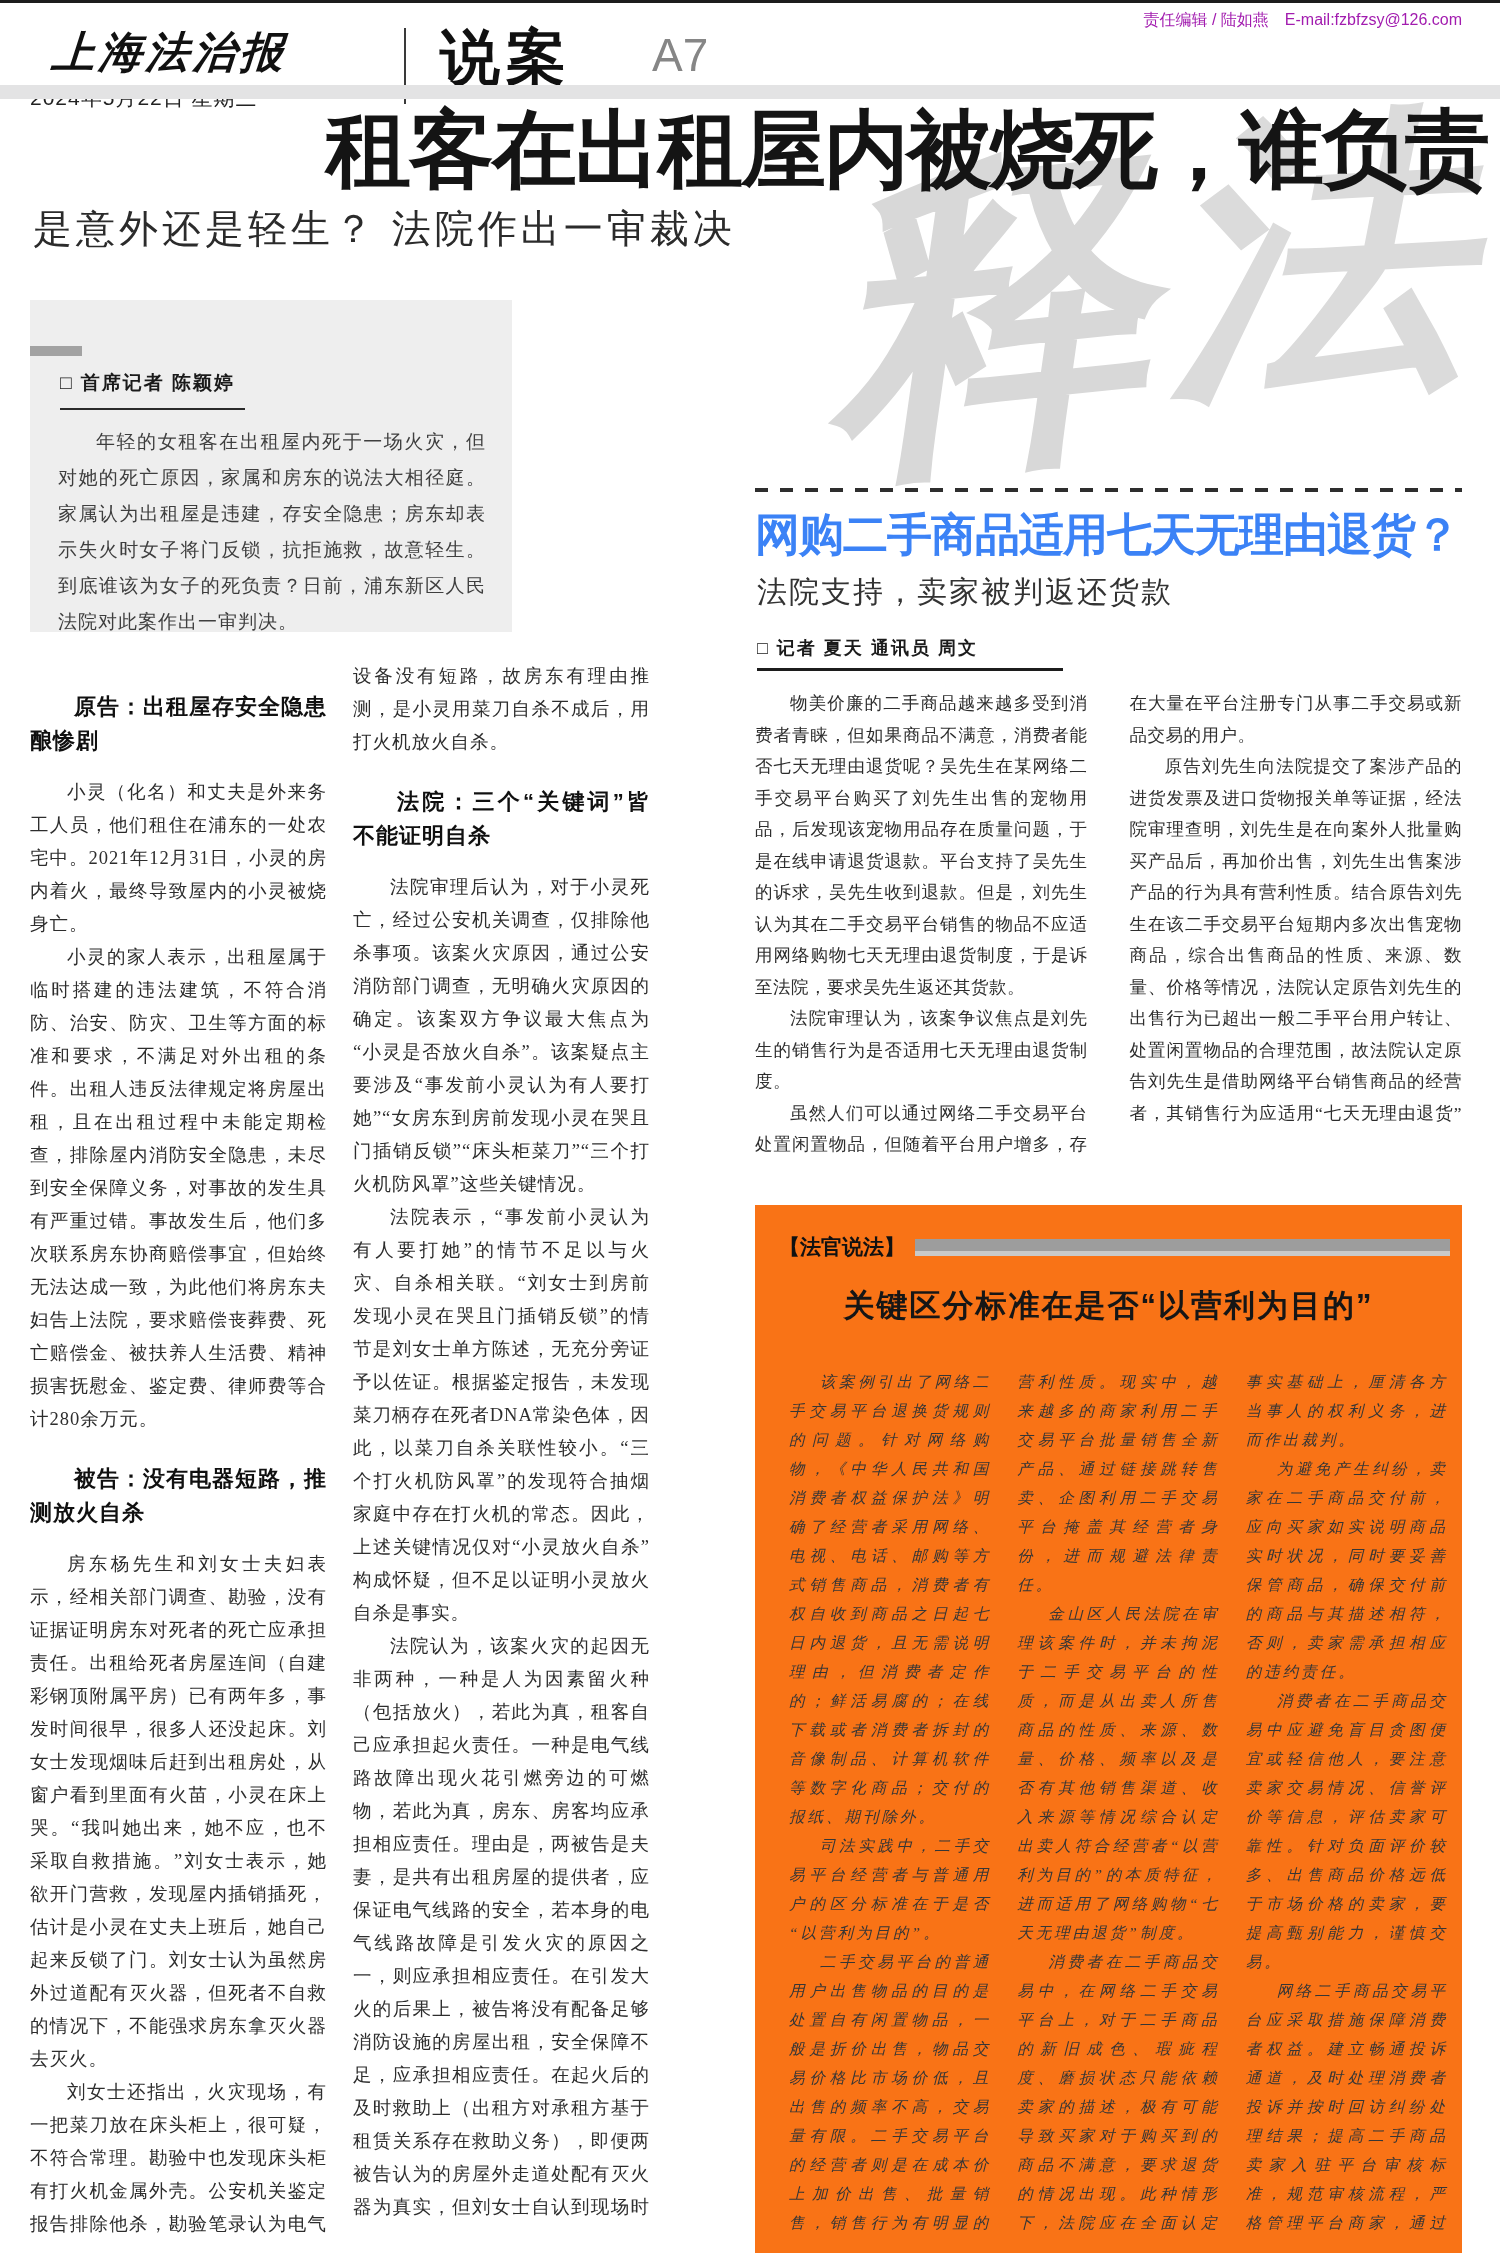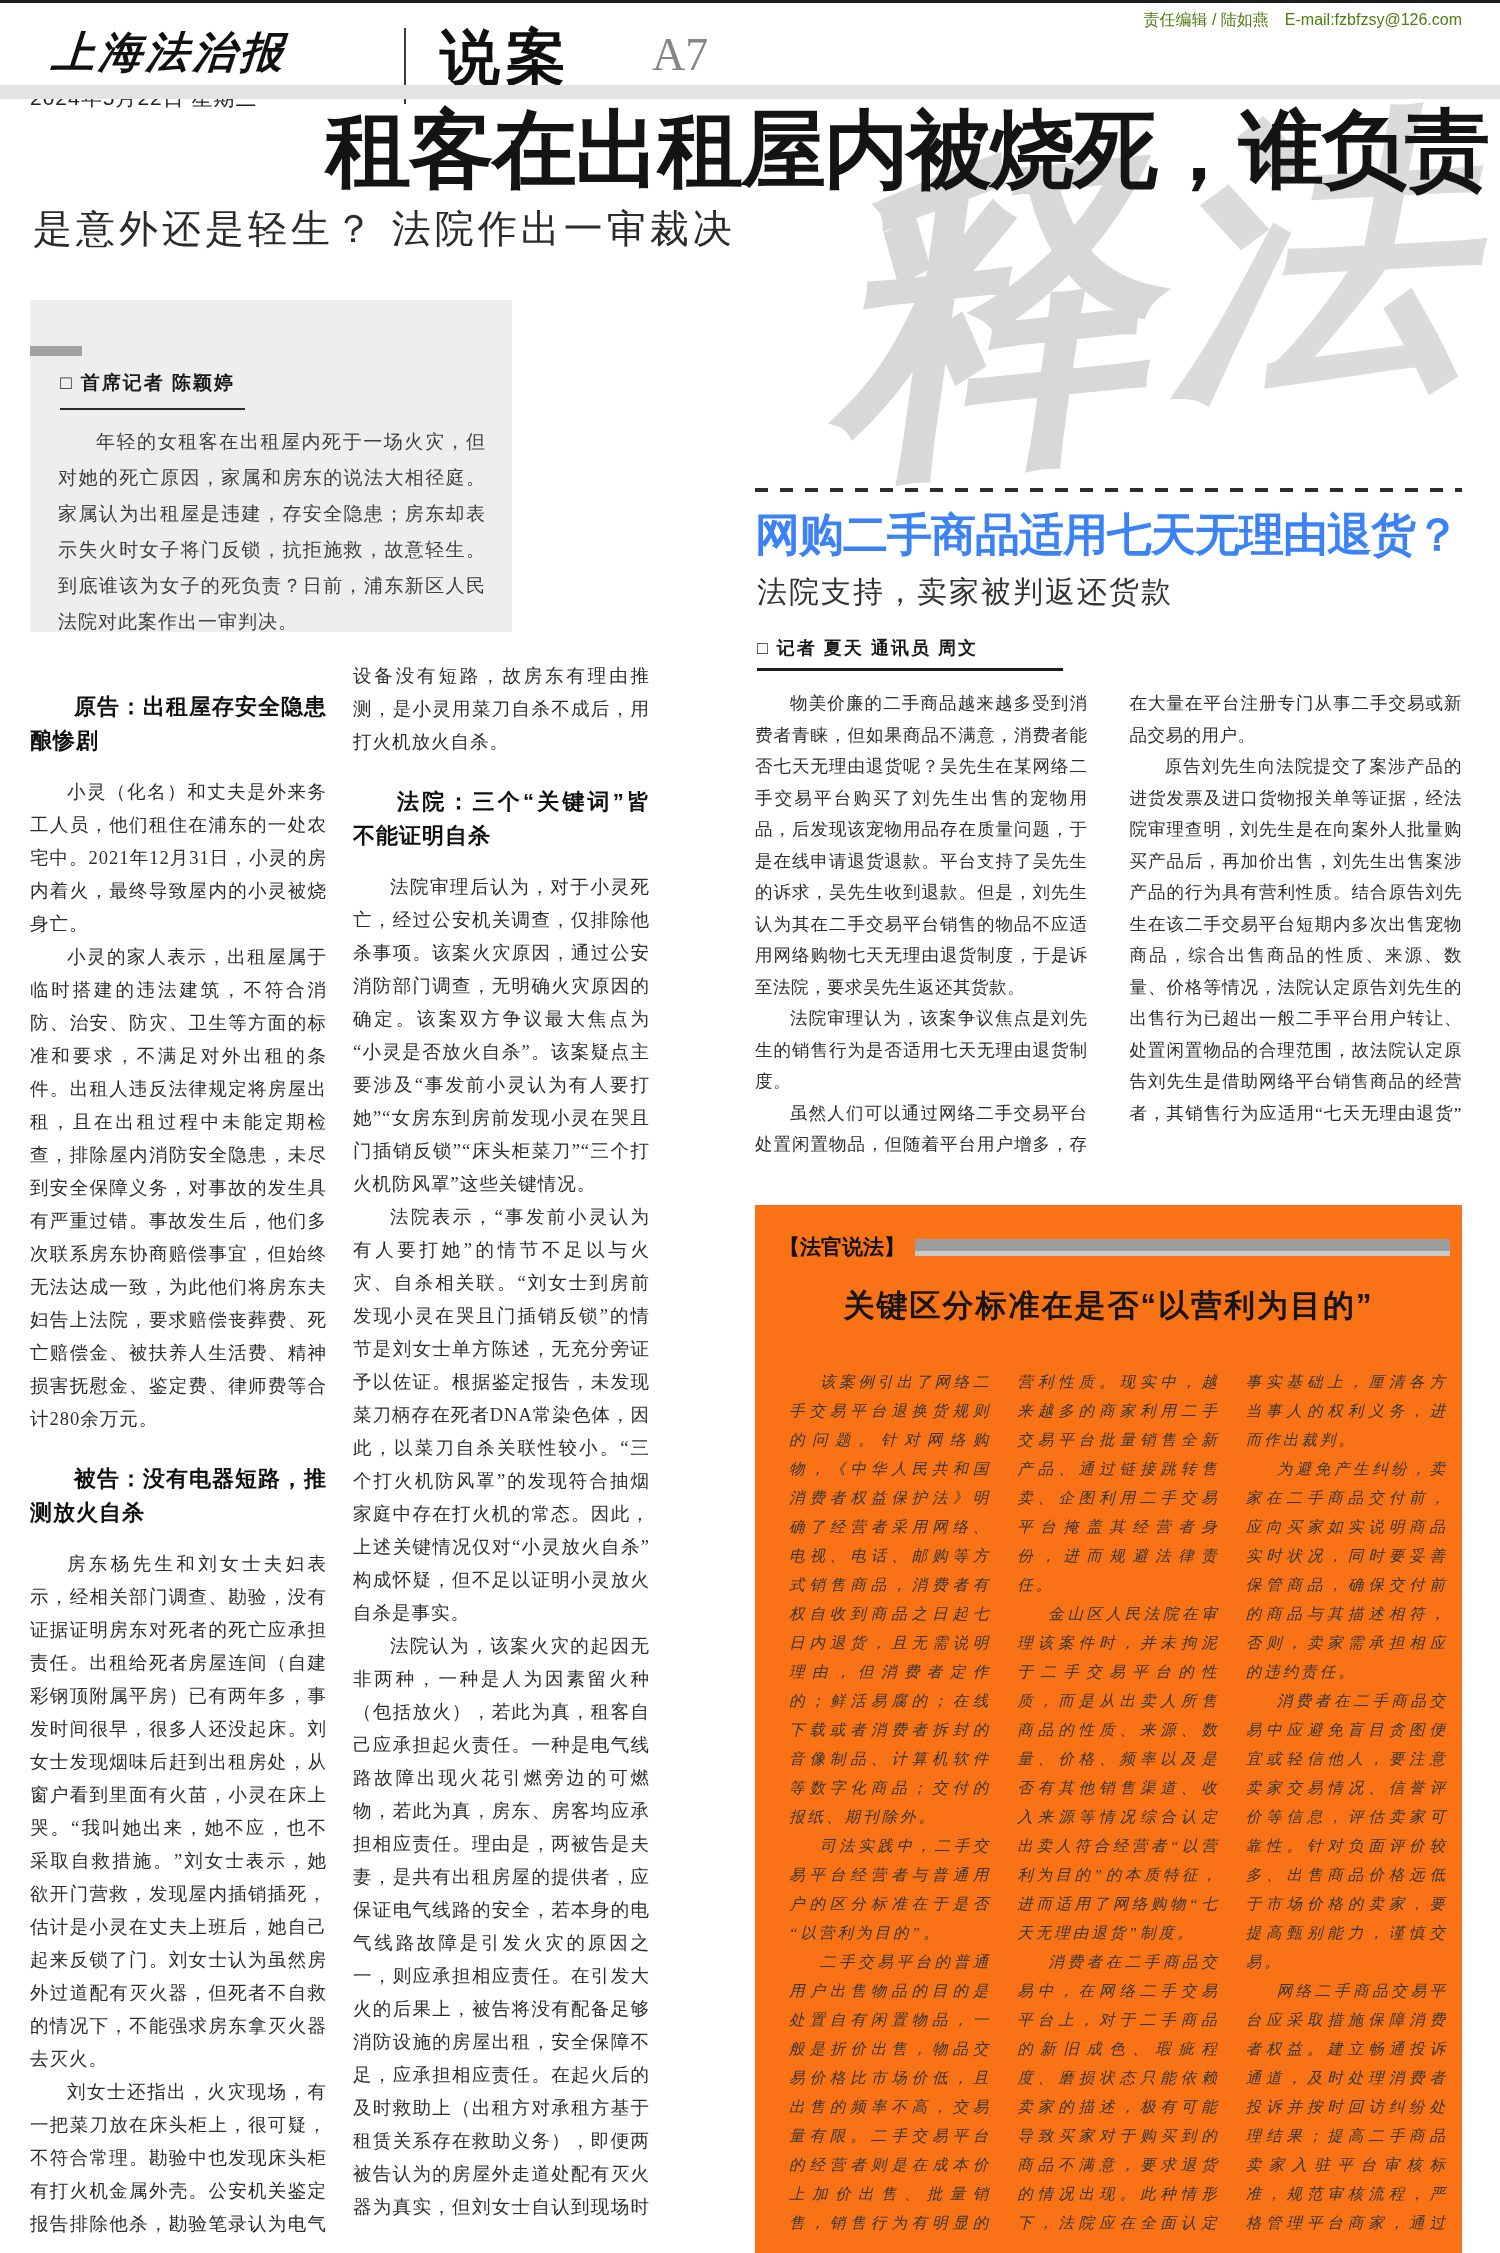--- a/index.html
+++ b/index.html
@@ -8,22 +8,22 @@
   .abs{position:absolute;}
 
   
   .top-rule{left:0;top:0;width:1500px;height:3px;background:#1c1c1c;}
   .masthead{left:52px;top:24px;font-family:"DejaVu Serif",serif;font-style:italic;font-weight:700;
             font-size:43px;letter-spacing:4px;color:#111;transform:skewX(-4deg);}
   .date{left:30px;top:84px;font-family:"Liberation Sans",sans-serif;font-size:21px;color:#222;letter-spacing:1px;}
   .head-divider{left:404px;top:28px;width:2px;height:76px;background:#3a3a3a;}
   .section-name{left:440px;top:18px;font-family:"Liberation Sans",sans-serif;font-weight:900;
                 font-size:60px;color:#101010;letter-spacing:6px;}
-  .page-no{left:652px;top:28px;font-family:Liberation Serif, serif;font-size:46px;color:#868686;}
-  .editor{right:38px;top:10px;font-family:"Liberation Sans",sans-serif;font-size:16px;color:#4d7c0f;}
+  .page-no{left:652px;top:28px;font-family:Liberation Sans, sans-serif;font-size:46px;color:#868686;}
+  .editor{right:38px;top:10px;font-family:"Liberation Sans",sans-serif;font-size:16px;color:#a21caf;}
   .gray-band{left:0;top:85px;width:1500px;height:14px;background:#e3e3e4;}
 
   
   .wm{font-family:"DejaVu Serif",serif;font-style:italic;font-weight:700;color:#d8d8d8;z-index:0;line-height:1;}
   .wm1{left:815px;top:150px;font-size:330px;transform:rotate(-6deg);}
   .wm2{left:1165px;top:105px;font-size:300px;transform:rotate(-3deg);color:#dbdbdb;}
 
   
   .a1-headline{left:28px;top:102px;width:1460px;font-weight:900;font-size:85px;line-height:1.15;
                letter-spacing:-2px;color:#141414;font-family:"Liberation Serif",serif;text-align:right;}

